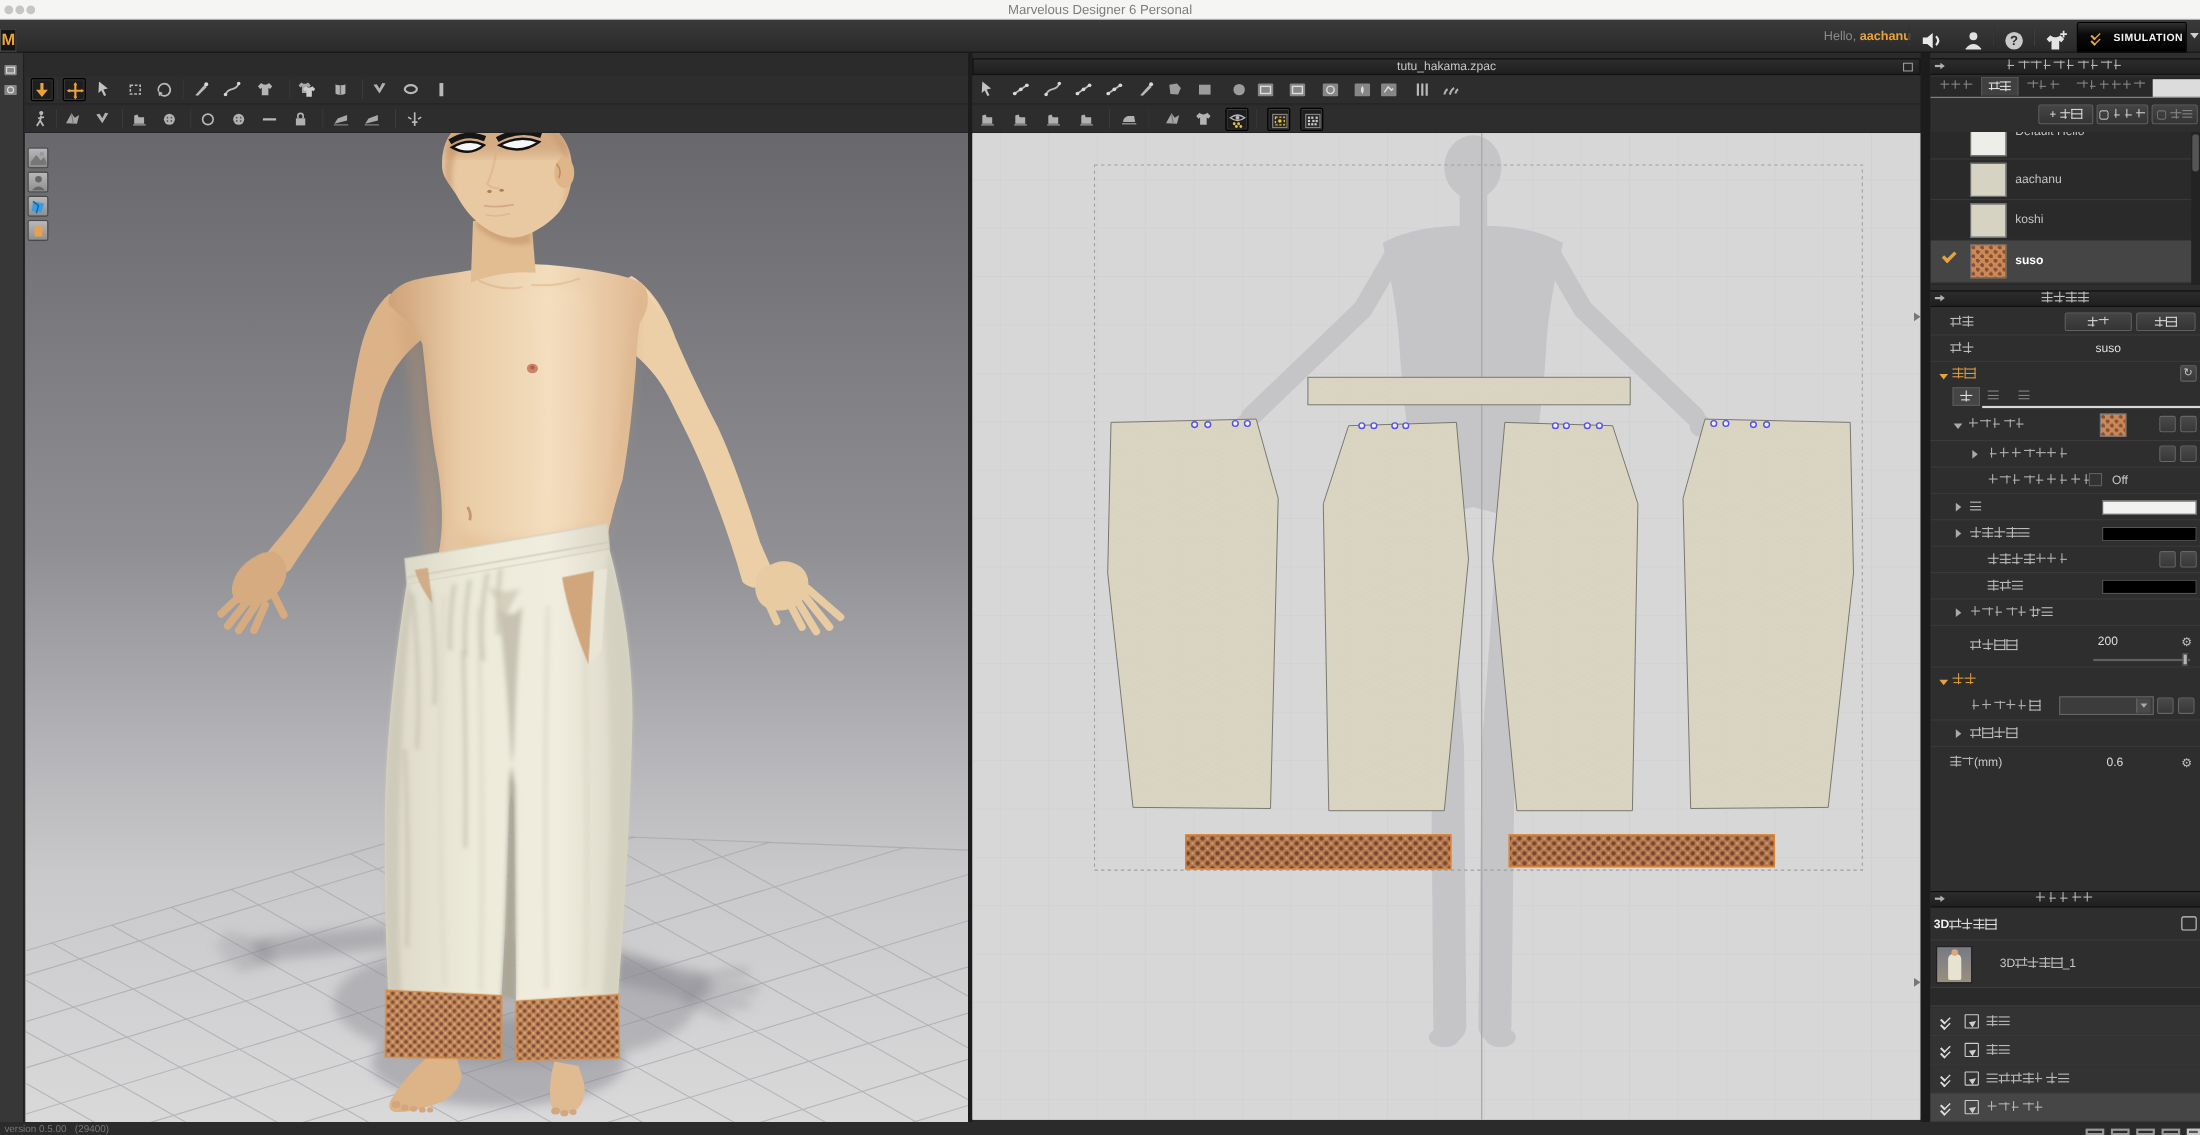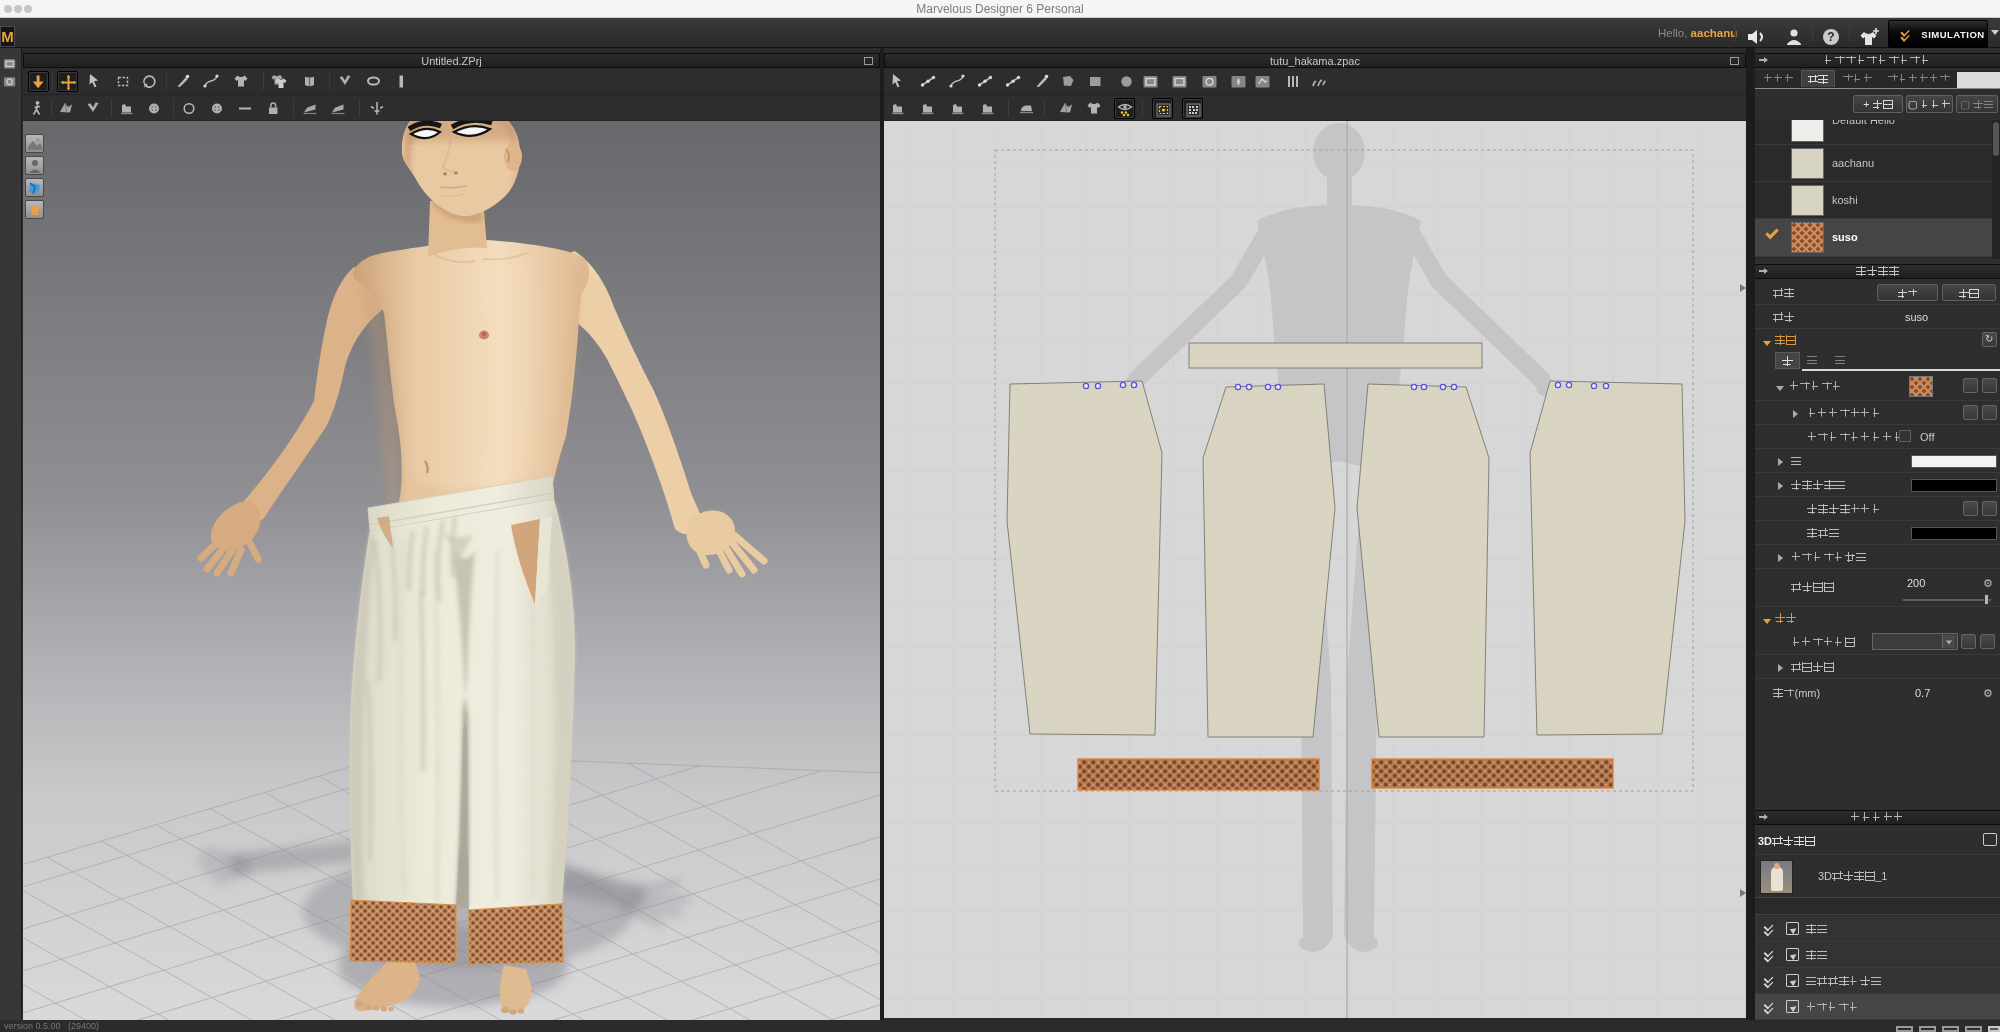--- a/index.html
+++ b/index.html
@@ -267,21 +267,20 @@
           <path d="M9.5 5.2 V14" stroke="#666" stroke-width="1.2"></path>
         </g>
 </defs>
     </svg>
 <div class="abs" id="lsidebar">
       <svg width="18" height="40" style="position:absolute;left:2px;top:8px">
         <use href="#i-bx1" transform="scale(0.8)"></use>
         <use href="#i-bx2" transform="translate(0,18) scale(0.8)"></use>
       </svg>
     </div>
-<div class="abs ptitle" style="left:23px;width:857px">Untitled.ZPrj<span class="wico"></span></div>
 <div class="abs toolrow" style="left:23px;top:69px;width:857px;height:26px">
       <div class="ico on" style="left:5px;top:2px"><svg width="19" height="19">
           <use href="#i-darrow"></use>
         </svg></div>
       <div class="isep" style="left:29px;top:3px"></div>
       <div class="ico on" style="left:34px;top:2px"><svg width="19" height="19">
           <use href="#i-cross"></use>
         </svg></div>
       <div class="ico" style="left:62px;top:2px"><svg width="19" height="19">
           <use href="#i-arr"></use>
@@ -865,21 +864,21 @@
         </div>
     <div class="ibtn" style="left:206px;top:5px"></div>
         <div class="ibtn" style="left:225px;top:5px"></div>
   </div>
   <div class="prow" style="top:607px;height:24px">
         <span style="position:absolute;left:23px;top:7px"><span class="tri-r"></span></span>
         <span style="position:absolute;left:36px;top:6px"><span class="fk f1"></span><span class="fk f2"></span><span class="fk f3"></span><span class="fk f2"></span></span>
       </div>
   <div class="prow" style="top:631px;height:26px;border-bottom:0">
         <span style="position:absolute;left:18px;top:8px"><span class="fk f0"></span><span class="fk f1 kn"></span>(mm)</span>
-    <span style="position:absolute;left:160px;top:8px;color:#dedede">0.7</span>
+    <span style="position:absolute;left:160px;top:8px;color:#dedede">0.6</span>
     <span style="position:absolute;left:228px;top:8px;color:#bbb">⚙</span>
   </div>
   <div class="abs hdr" style="left:0;top:762px;width:245px;height:15px"><span class="harr"></span><span class="fk f0 kn"></span><span class="fk f5 kn"></span><span class="fk f2 kn"></span><span class="fk f0 kn"></span><span class="fk f0 kn"></span></div>
   <div class="abs" style="left:0;top:779px;width:245px;height:28px;border-bottom:1px solid #3a3a3a">
     <span style="position:absolute;left:3px;top:8px;color:#efefef;font-weight:bold">3D<span class="fk f1"></span><span class="fk f3"></span><span class="fk f0"></span><span class="fk f2"></span></span>
     <div style="position:absolute;left:228px;top:6px;width:14px;height:13px;border:1.4px solid #ccc;border-radius:2px"></div>
   </div>
   <div class="abs" style="left:0;top:807px;width:245px;height:42px">
     <div style="position:absolute;left:5px;top:5px;width:33px;height:34px;background:linear-gradient(#777a85,#9a8f7d);border:1px solid #222">
           <div style="position:absolute;left:10px;top:6px;width:12px;height:24px;background:#e8e2d2;border-radius:5px 5px 2px 2px"></div>

